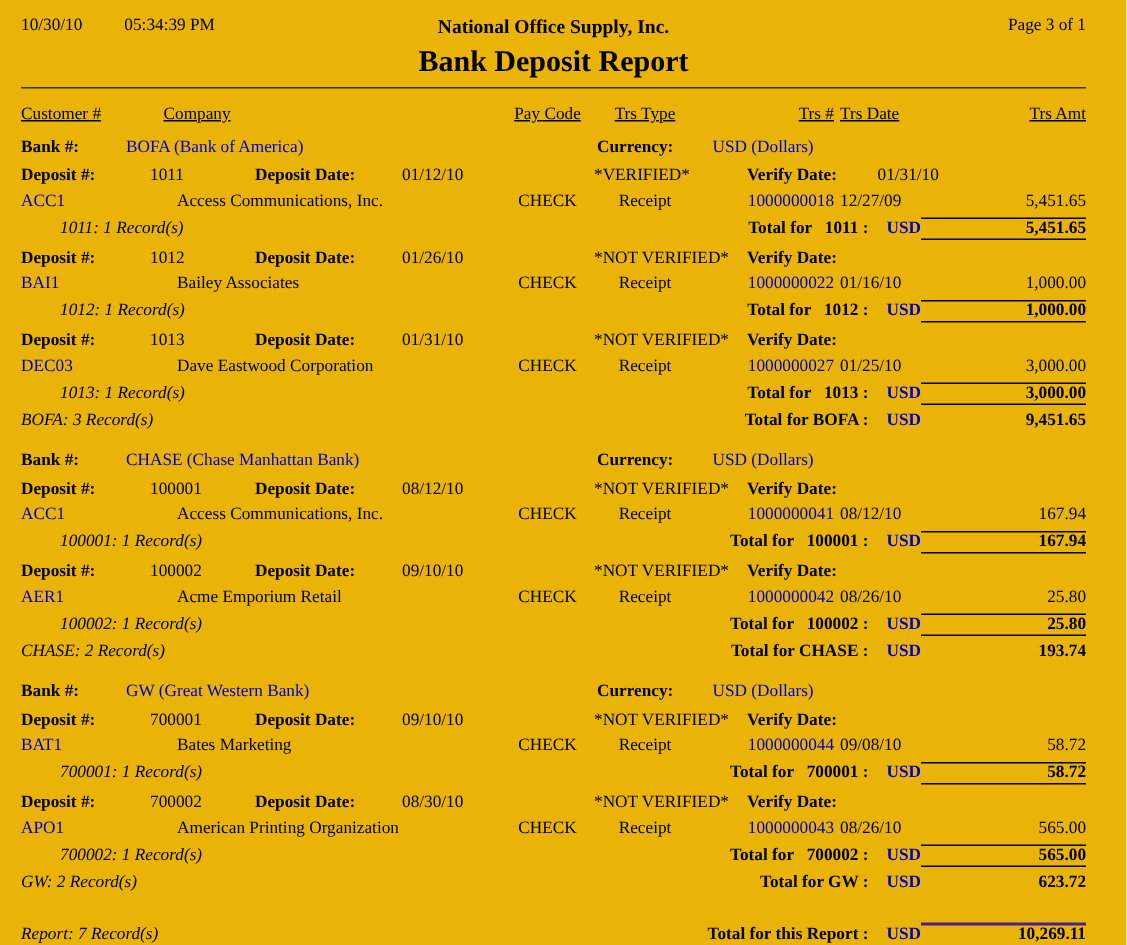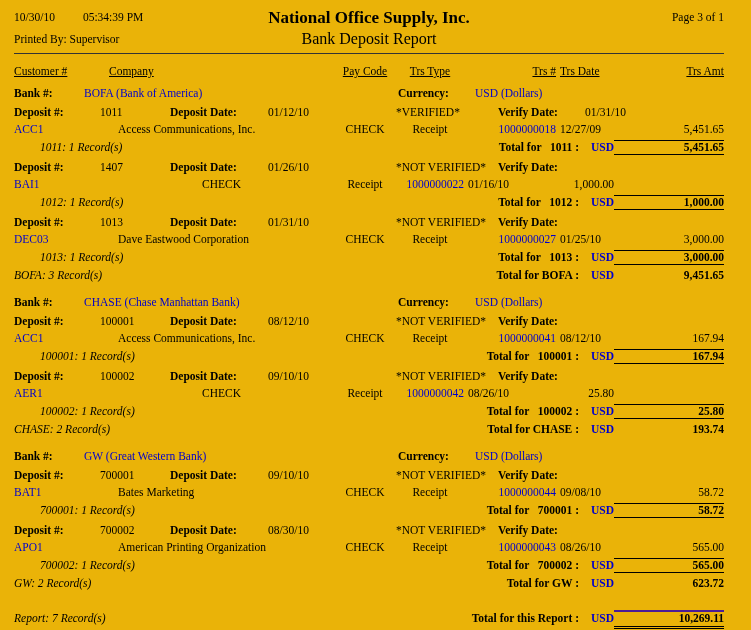--- a/index.html
+++ b/index.html
@@ -13,22 +13,22 @@
   .r { line-height:13px; padding:2px 0; display:flex; align-items:baseline; }
   .lbl { font-weight:bold; }
   .blue { color:var(--link-blue, #0000CC); }
   .spacer { flex:1; }
 
   
   .hdr { display:grid; grid-template-columns:200px 1fr 200px; }
   .hdr-datetime { display:flex; gap:28px; line-height:15px; }
   .printedby { margin-top:7px; line-height:15px; }
   .hdr-center { text-align:center; }
-  .company { font-weight:bold; font-size:17px; line-height:15px; }
-  .title { font-weight:normal; font-size:16px; margin-top:5px; }
+  .company { font-weight:bold; font-size:13px; line-height:15px; }
+  .title { font-weight:bold; font-size:20px; margin-top:5px; }
   .hdr-right { text-align:right; line-height:15px; }
   .hdr-rule { border-top:1px solid #333; margin:5px 0 9px 0; }
 
   
   .grid7 { display:grid; grid-template-columns:95px 225px 62px 68px 92px 58px 110px; width:710px; align-items:baseline; }
   .col-head { padding:2px 0; margin-bottom:5px; line-height:13px; }
   .col-head span { font-weight:normal; text-decoration:underline; }
   .c-paycode { text-align:center; }
   .c-trstype { text-align:center; }
   .c-trsnum { text-align:right; }
@@ -69,21 +69,20 @@
 <body>
 
 <div class="page">
 
   <div class="hdr">
     <div>
       <div class="hdr-datetime">
         <span>10/30/10</span>
         <span>05:34:39 PM</span>
       </div>
-      <div class="printedby">Printed By: Supervisor</div>
     </div>
     <div class="hdr-center">
       <div class="company">National Office Supply, Inc.</div>
       <div class="title">Bank Deposit Report</div>
     </div>
     <div class="hdr-right">Page 3 of  1</div>
   </div>
 
   <div class="hdr-rule"></div>
 
@@ -127,29 +126,30 @@
           <div class="r total-row">
             <span class="records indent">1011: 1 Record(s)</span>
             <span class="spacer"></span>
             <span class="total-label"><span>Total for   1011 :</span><span class="usd blue">USD</span></span>
             <span class="amt-box sub">5,451.65</span>
           </div>
         </div>
         <div class="deposit-block">
           <div class="r dep-row">
             <span class="lbl dep-c1">Deposit #:</span>
-            <span class="dep-c2">1407</span>
+            <span class="dep-c2">1012</span>
             <span class="lbl dep-c3">Deposit Date:</span>
             <span class="dep-c4">01/26/10</span>
             <span class="dep-c5">*NOT VERIFIED*</span>
             <span class="lbl dep-c6">Verify Date:</span>
             <span class="dep-c7"></span>
           </div>
           <div class="grid7 trans-row r" style="display: grid;">
             <span class="c-customer blue">BAI1</span>
+            <span class="c-company">Bailey Associates</span>
             <span class="c-paycode">CHECK</span>
             <span class="c-trstype">Receipt</span>
             <span class="c-trsnum blue">1000000022</span>
             <span class="c-trsdate">01/16/10</span>
             <span class="c-amt">1,000.00</span>
           </div>
           <div class="r total-row">
             <span class="records indent">1012: 1 Record(s)</span>
             <span class="spacer"></span>
             <span class="total-label"><span>Total for   1012 :</span><span class="usd blue">USD</span></span>
@@ -227,20 +227,21 @@
             <span class="lbl dep-c1">Deposit #:</span>
             <span class="dep-c2">100002</span>
             <span class="lbl dep-c3">Deposit Date:</span>
             <span class="dep-c4">09/10/10</span>
             <span class="dep-c5">*NOT VERIFIED*</span>
             <span class="lbl dep-c6">Verify Date:</span>
             <span class="dep-c7"></span>
           </div>
           <div class="grid7 trans-row r" style="display: grid;">
             <span class="c-customer blue">AER1</span>
+            <span class="c-company">Acme Emporium Retail</span>
             <span class="c-paycode">CHECK</span>
             <span class="c-trstype">Receipt</span>
             <span class="c-trsnum blue">1000000042</span>
             <span class="c-trsdate">08/26/10</span>
             <span class="c-amt">25.80</span>
           </div>
           <div class="r total-row">
             <span class="records indent">100002: 1 Record(s)</span>
             <span class="spacer"></span>
             <span class="total-label"><span>Total for   100002 :</span><span class="usd blue">USD</span></span>

